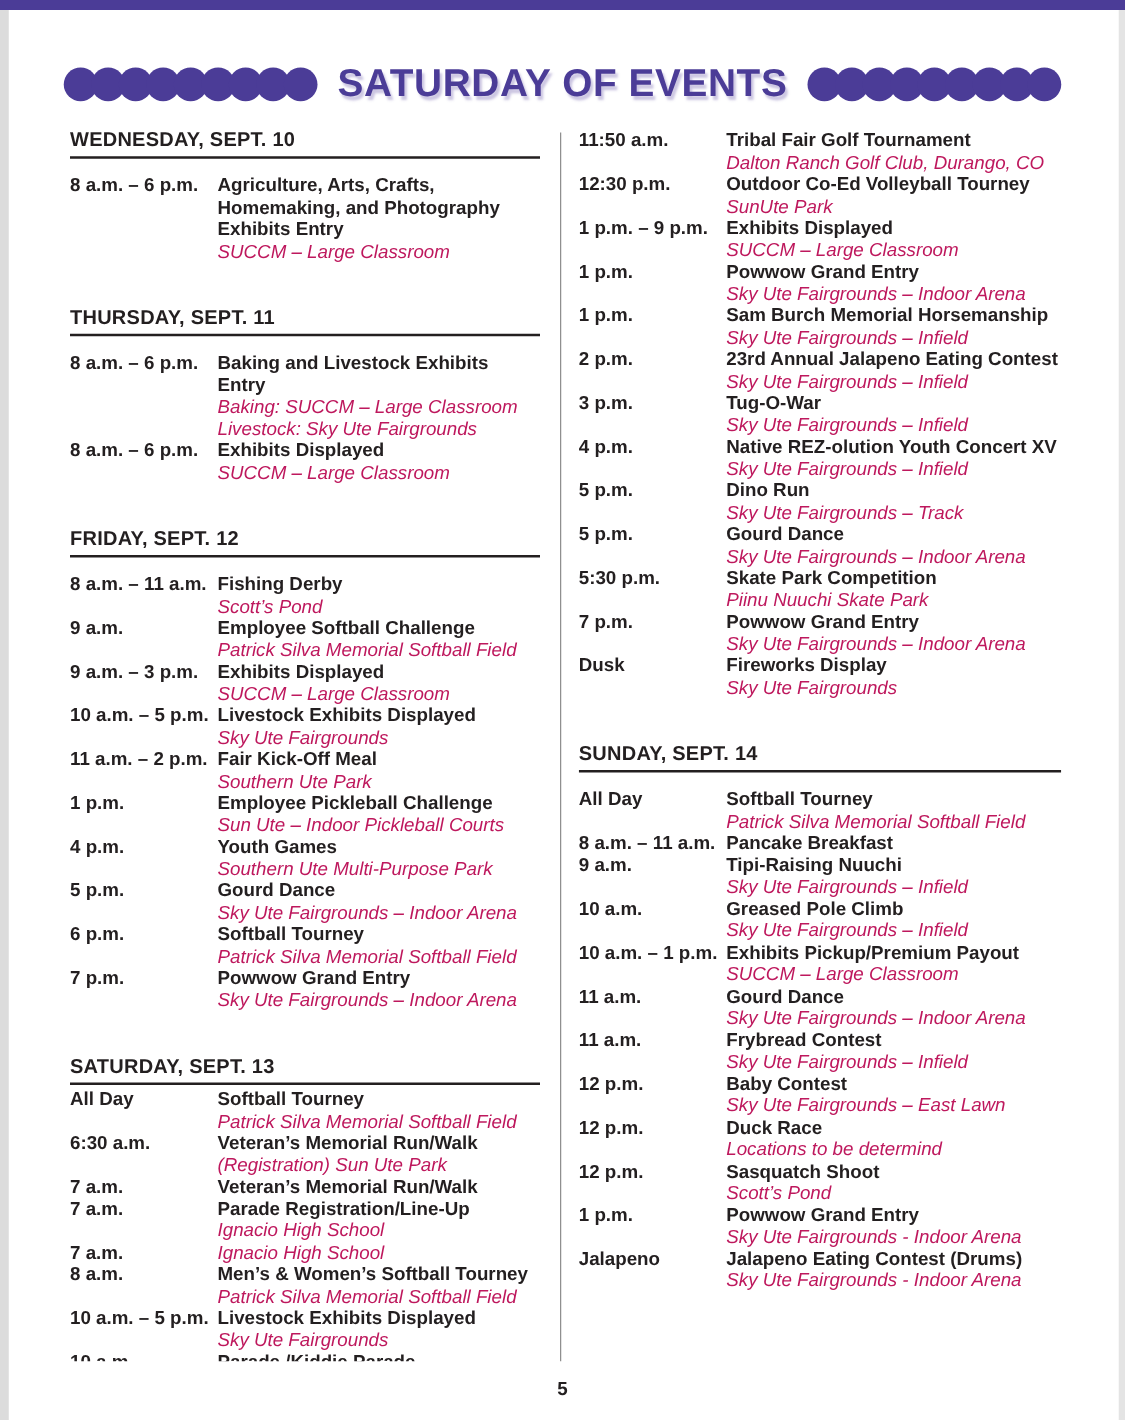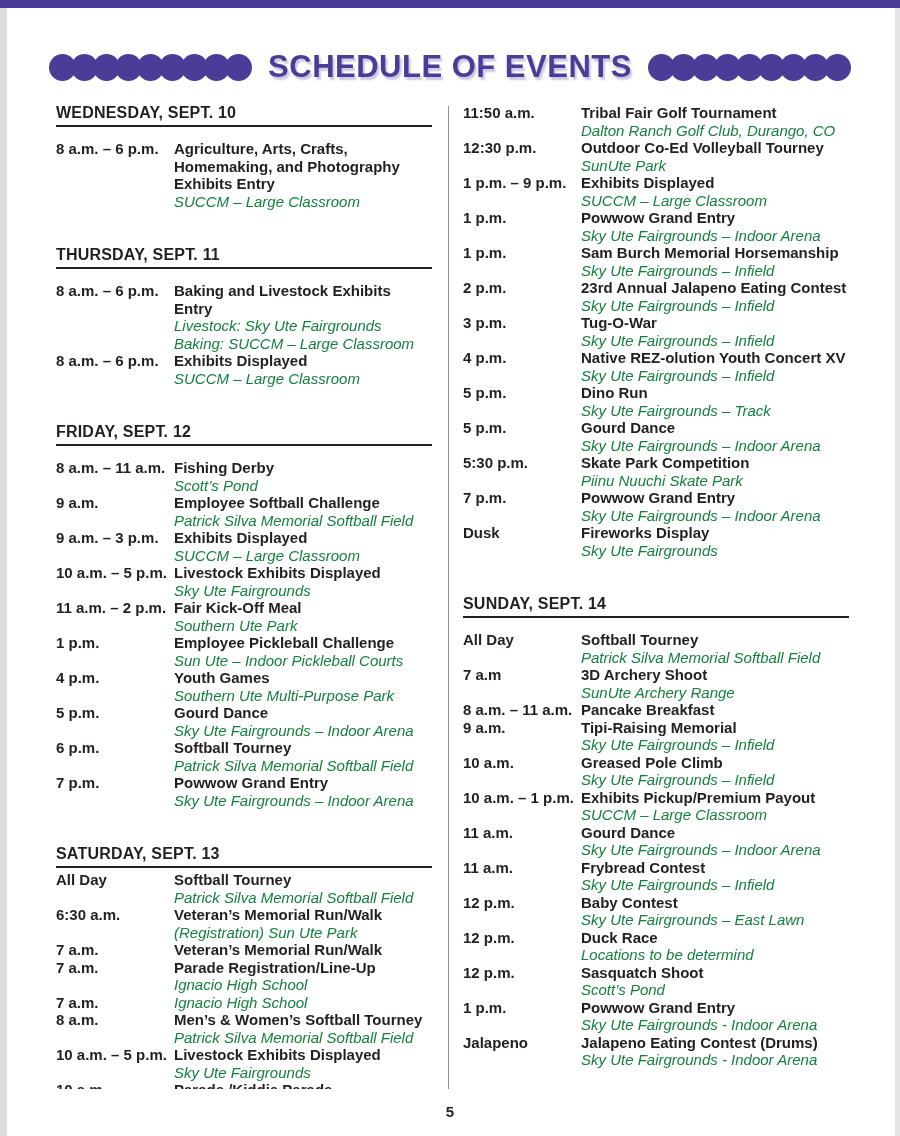--- a/index.html
+++ b/index.html
@@ -33,21 +33,21 @@
   .day-header{
     font-size:16px;font-weight:bold;margin:0 0 13px 0;padding-bottom:3px;
     border-bottom:2px solid #231f20;letter-spacing:.2px;
   }
   .section.compact .day-header{margin-bottom:3px;}
 
   .event{display:flex;}
   .time{flex:0 0 118px;font-weight:bold;font-size:15px;line-height:17.5px;}
   .details{flex:1;min-width:0;}
   .event-title{font-weight:bold;font-size:15px;line-height:17.5px;}
-  .event-venue{font-style:italic;font-size:15px;line-height:17.5px;color:#15803d;}
+  .event-venue{font-style:italic;font-size:15px;line-height:17.5px;color:#be185d;}
 
   .page-num{
     position:absolute;bottom:16px;left:0;right:0;text-align:center;
     font-size:15px;font-weight:bold;color:#231f20;
   }
 </style>
 </head>
 <body>
 
 <div class="page">
@@ -60,21 +60,21 @@
         <span class="dot"></span>
         <span class="dot"></span>
         <span class="dot"></span>
         <span class="dot"></span>
         <span class="dot"></span>
         <span class="dot"></span>
         <span class="dot"></span>
         <span class="dot"></span>
         <span class="dot"></span>
       </div>
-    <h1 class="page-title">SCHEDULE OF EVENTS</h1>
+    <h1 class="page-title">SATURDAY OF EVENTS</h1>
     <div class="dots" id="dots-right">
         <span class="dot"></span>
         <span class="dot"></span>
         <span class="dot"></span>
         <span class="dot"></span>
         <span class="dot"></span>
         <span class="dot"></span>
         <span class="dot"></span>
         <span class="dot"></span>
         <span class="dot"></span>
@@ -92,22 +92,22 @@
               <div class="event-venue">SUCCM – Large Classroom</div>
             </div>
           </div>
         </div>
         <div class="section">
           <h2 class="day-header">THURSDAY, SEPT. 11</h2>
           <div class="event">
             <div class="time">8 a.m. – 6 p.m.</div>
             <div class="details">
               <div class="event-title">Baking and Livestock Exhibits Entry</div>
+              <div class="event-venue">Baking: SUCCM – Large Classroom</div>
               <div class="event-venue">Livestock: Sky Ute Fairgrounds</div>
-              <div class="event-venue">Baking: SUCCM – Large Classroom</div>
             </div>
           </div>
           <div class="event">
             <div class="time">8 a.m. – 6 p.m.</div>
             <div class="details">
               <div class="event-title">Exhibits Displayed</div>
               <div class="event-venue">SUCCM – Large Classroom</div>
             </div>
           </div>
         </div>
@@ -339,36 +339,29 @@
         <div class="section">
           <h2 class="day-header">SUNDAY, SEPT. 14</h2>
           <div class="event">
             <div class="time">All Day</div>
             <div class="details">
               <div class="event-title">Softball Tourney</div>
               <div class="event-venue">Patrick Silva Memorial Softball Field</div>
             </div>
           </div>
           <div class="event">
-            <div class="time">7 a.m</div>
-            <div class="details">
-              <div class="event-title">3D Archery Shoot</div>
-              <div class="event-venue">SunUte Archery Range</div>
-            </div>
-          </div>
-          <div class="event">
             <div class="time">8 a.m. – 11 a.m.</div>
             <div class="details">
               <div class="event-title">Pancake Breakfast</div>
             </div>
           </div>
           <div class="event">
             <div class="time">9 a.m.</div>
             <div class="details">
-              <div class="event-title">Tipi-Raising Memorial</div>
+              <div class="event-title">Tipi-Raising Nuuchi</div>
               <div class="event-venue">Sky Ute Fairgrounds – Infield</div>
             </div>
           </div>
           <div class="event">
             <div class="time">10 a.m.</div>
             <div class="details">
               <div class="event-title">Greased Pole Climb</div>
               <div class="event-venue">Sky Ute Fairgrounds – Infield</div>
             </div>
           </div>

